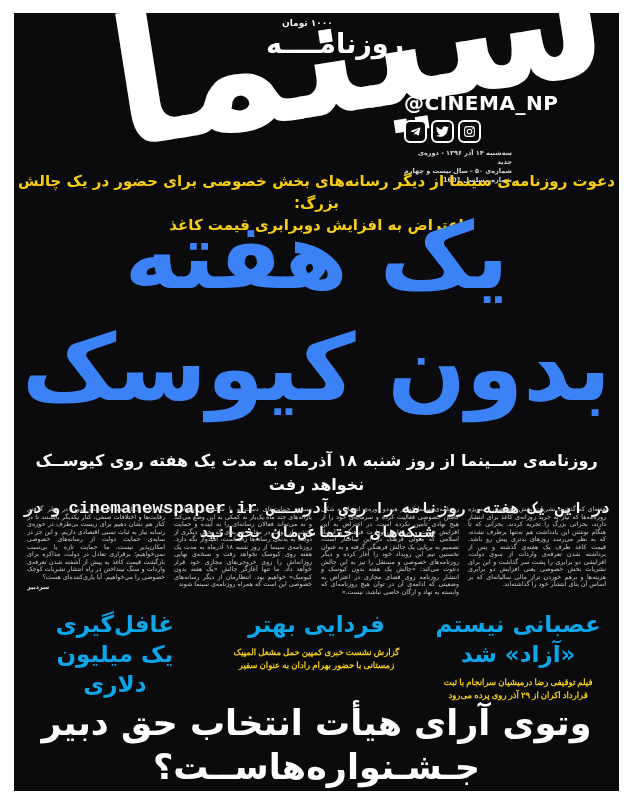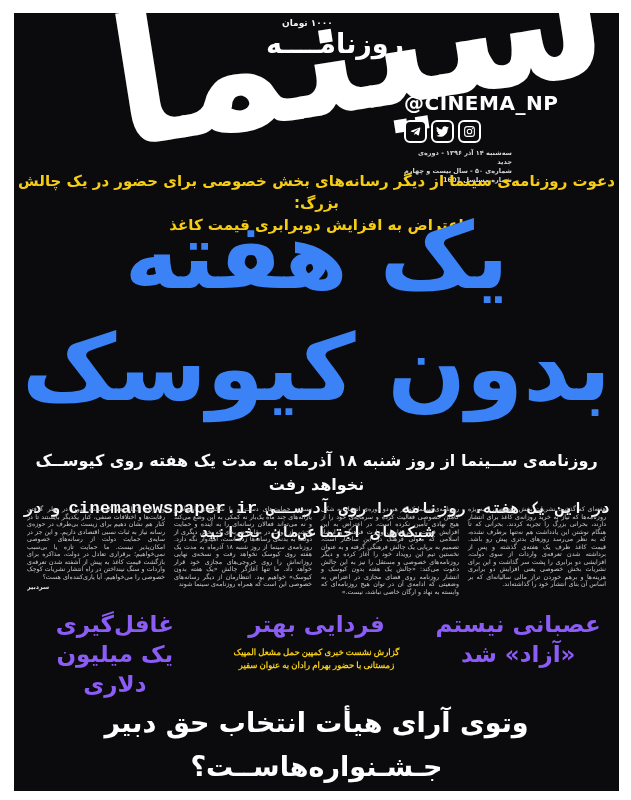--- a/index.html
+++ b/index.html
@@ -37,26 +37,26 @@
 
   
   .editorial { position:absolute; left:13px; top:492px; width:579px; height:102px; display:flex; gap:9px;
                direction:rtl; overflow:hidden; }
   .ed-col { flex:1 1 0; font-size:6.3px; line-height:7.5px; color:#c9c9c9; text-align:justify; direction:rtl; }
   .signature { display:block; margin-top:3px; text-align:left; font-weight:bold; color:#e8e8e8; }
 
   
   .articles { position:absolute; left:0; top:596px; width:100%; display:flex; direction:rtl; }
   .article { flex:1 1 0; text-align:center; padding:0 10px; }
-  .a-title { font-size:23px; line-height:30px; font-weight:bold; direction:rtl; letter-spacing:-1px; color:#8b5cf6; }
+  .a-title { font-size:23px; line-height:30px; font-weight:bold; direction:rtl; letter-spacing:-1px; color:#0ea5e9; }
   .a-sub { margin-top:7px; font-size:8.5px; line-height:13px; font-weight:bold; direction:rtl; color:var(--yellow,#f6cd13); padding:0 6px;font-family:Liberation Serif, serif; }
 
   
   .footer { position:absolute; left:0; top:688px; width:100%; text-align:center; direction:rtl; }
-  .f-headline { font-size:27px; line-height:44px; font-weight:bold; letter-spacing:-1.5px; color:#fff; }
+  .f-headline { font-size:35px; line-height:44px; font-weight:bold; letter-spacing:-1.5px; color:#fff; }
 </style>
 </head>
 <body>
 
 <div class="page">
   <div class="sheet">
 
     <header>
       <div class="price">۱۰۰۰ تومان</div>
       <div class="paper-word">روزنامــــه</div>
@@ -119,20 +119,21 @@
         <span class="signature">سردبیر</span>
       </div>
     </div>
 
     <div class="articles">
       <div class="article">
         <div class="a-title">
           <div>عصبانی نیستم</div>
           <div>«آزاد» شد</div>
         </div>
+        <div class="a-sub">فیلم توقیفی رضا درمیشیان سرانجام با ثبت قرارداد اکران از ۲۹ آذر روی پرده می‌رود</div>
       </div>
       <div class="article">
         <div class="a-title">
           <div>فردایی بهتر</div>
         </div>
         <div class="a-sub">گزارش نشست خبری کمپین حمل مشعل المپیک زمستانی با حضور بهرام رادان به عنوان سفیر</div>
       </div>
       <div class="article">
         <div class="a-title">
           <div>غافل‌گیری</div>

